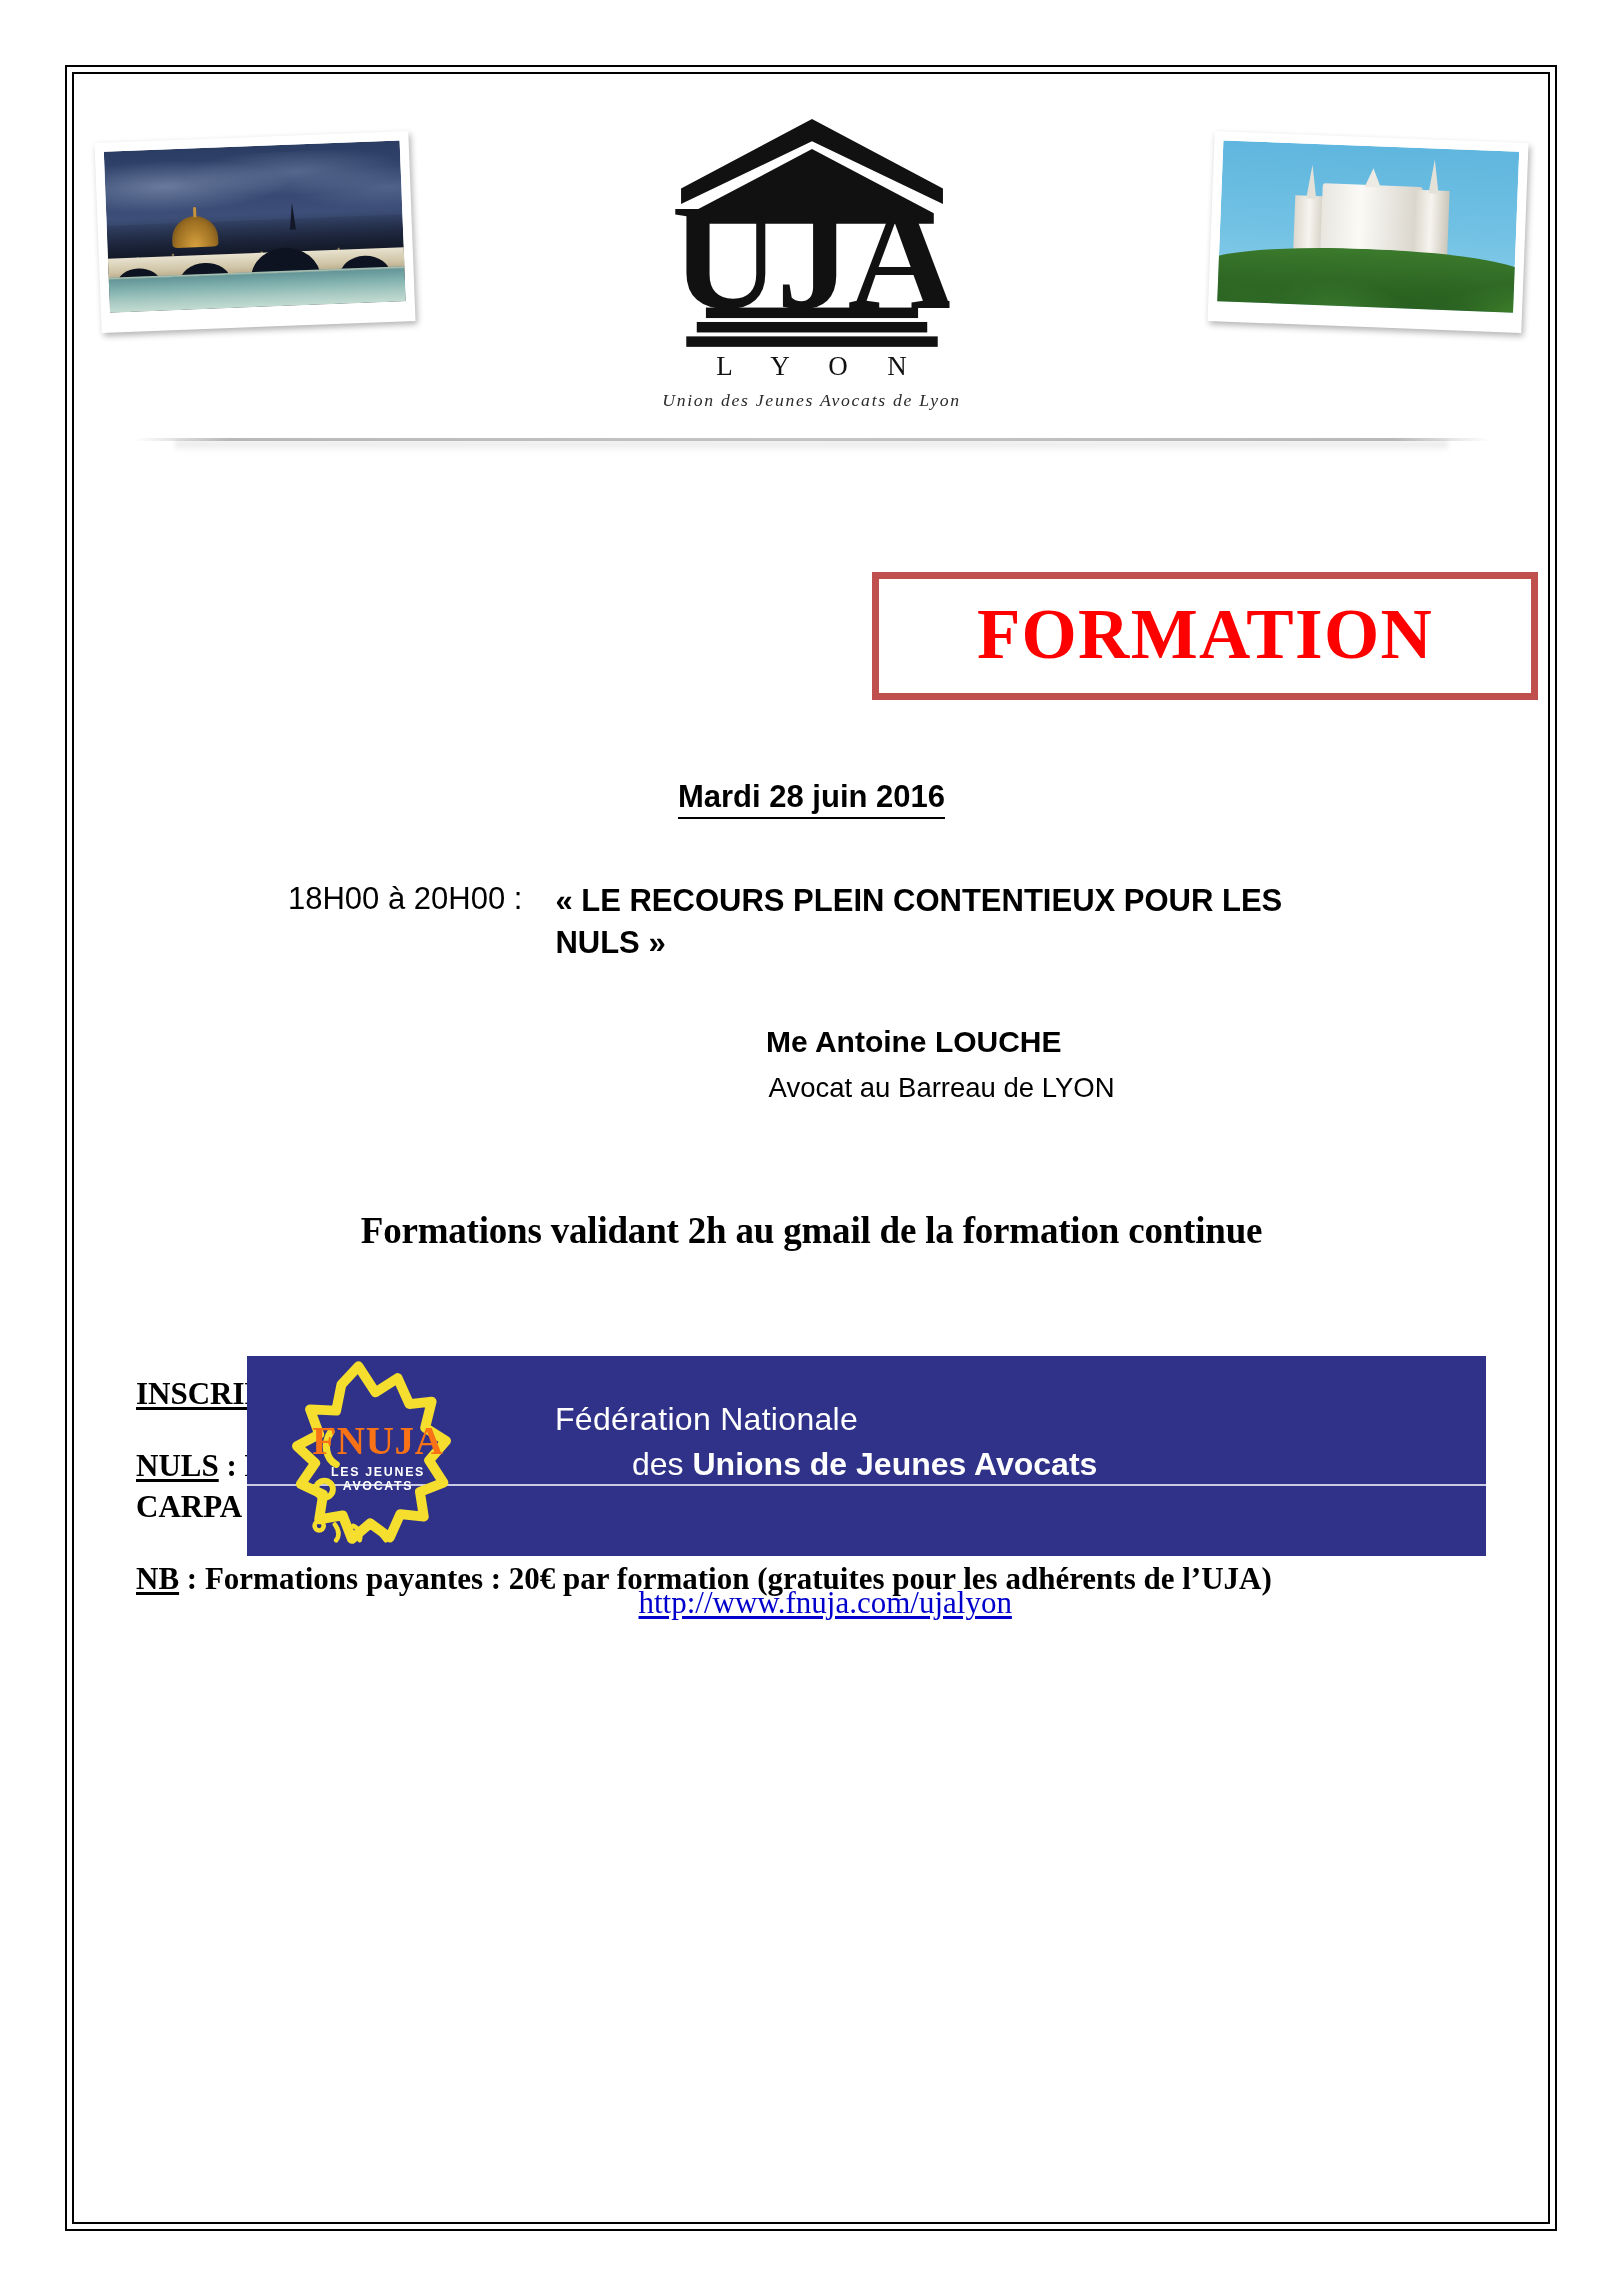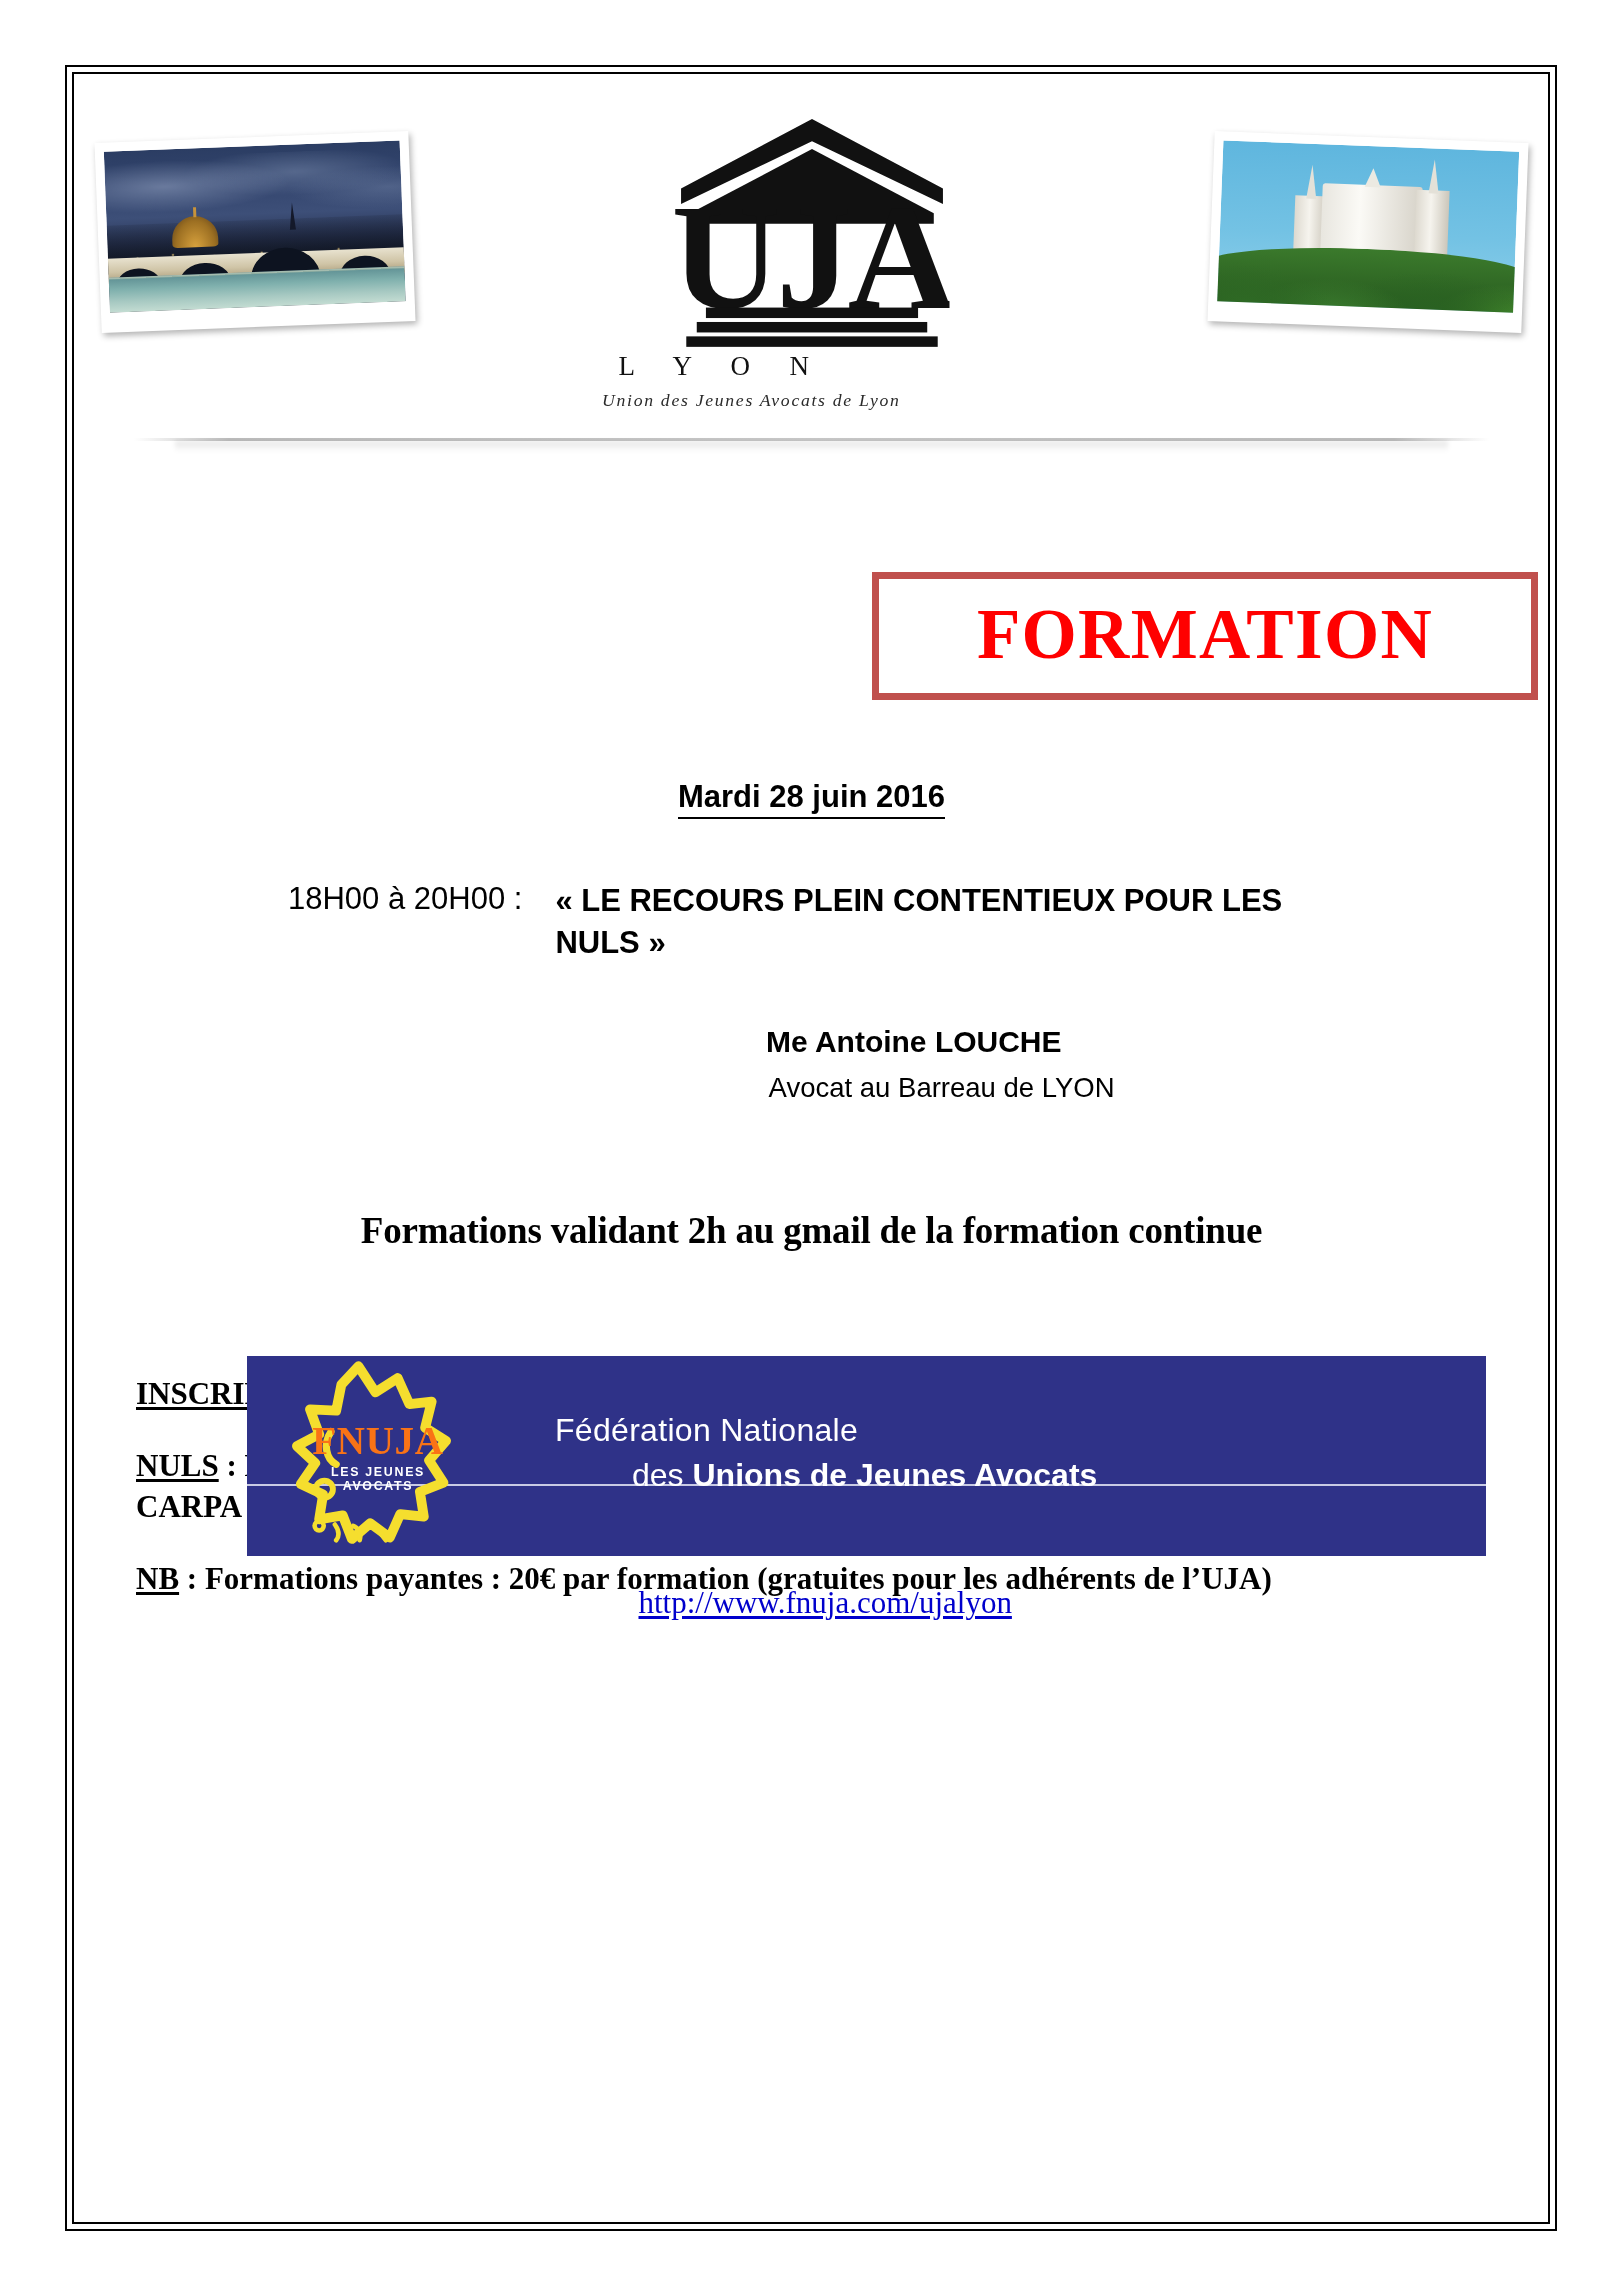--- a/index.html
+++ b/index.html
@@ -195,20 +195,21 @@
     border-radius: 48% 48% 0 0 / 34% 34% 0 0;
   }
 
   
   .uja-logo {
     position: absolute;
     left: 50%;
     transform: translateX(-50%);
     top: 0;
     width: 419px;
+    text-align: center;
   }
   .temple { display: block; margin: 0 auto; }
   .uja-lyon {
     font-family: "Liberation Serif", serif;
     font-size: 27px;
     letter-spacing: 16.4px;
     color: #111;
     margin-top: 3.9px;
     padding-left: 16.4px;
   }
@@ -393,21 +394,21 @@
     font-family: "Liberation Sans", sans-serif;
     font-weight: bold;
     font-size: 12.4px;
     color: #ffffff;
     letter-spacing: 1.7px;
     margin-top: 4.6px;
   }
   .fnuja-text {
     position: absolute;
     left: 308px;
-    top: 56px;
+    top: 45px;
     color: #ffffff;
     font-family: "Liberation Sans", sans-serif;
   }
   .fnuja-l1 {
     font-size: 32px;
     font-weight: normal;
     letter-spacing: 0.3px;
   }
   .fnuja-l2 {
     font-size: 32px;

